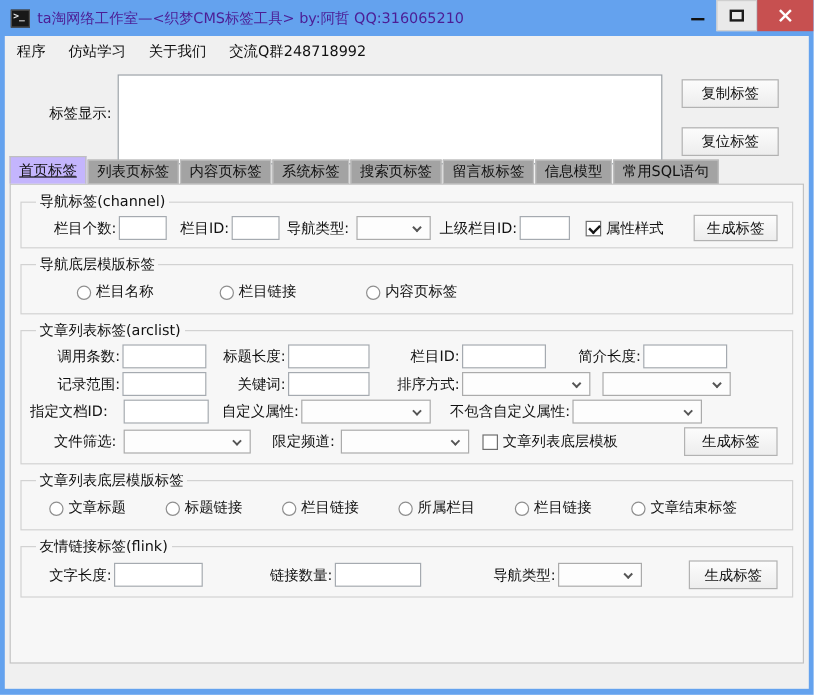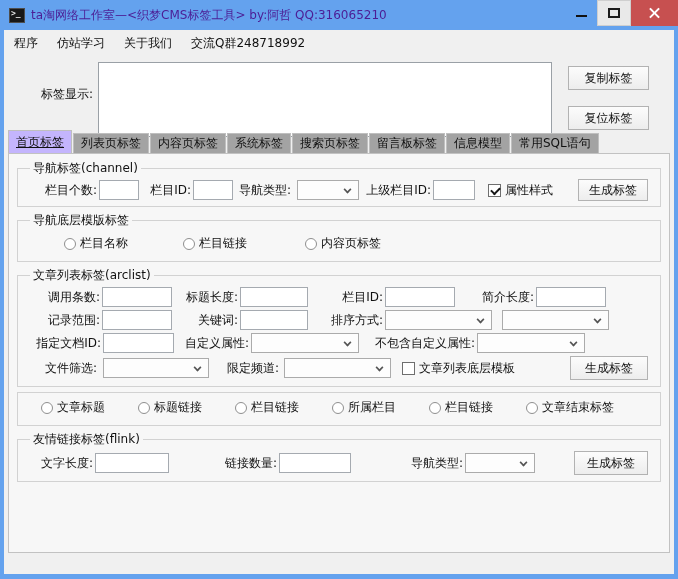--- a/index.html
+++ b/index.html
@@ -186,21 +186,21 @@
           <div class="combo w107">
               <span class="chev"></span>
             </div>
           <div class="combo w107" style="margin-left:10px">
               <span class="chev"></span>
             </div>
         </div>
 
 
         <div class="row">
-          <span class="lbl w80" style="text-align:right;padding-left:4px">指定文档ID:</span>
+          <span class="lbl w80" style="text-align:left;padding-left:4px">指定文档ID:</span>
           <input class="inp w71" value="" style="">
           <span class="lbl w75">自定义属性:</span>
           <div class="combo w108">
               <span class="chev"></span>
             </div>
           <span class="lbl w116">不包含自定义属性:</span>
           <div class="combo w108">
               <span class="chev"></span>
             </div>
         </div>
@@ -216,20 +216,21 @@
             </div>
           <span class="cb-item" style="margin-left:11px">
             <span class="cb"></span>
             <span>文章列表底层模板</span>
           </span>
           <div class="btn ml-auto gen-btn">生成标签</div>
         </div>
       </fieldset>
 
       <fieldset>
+        <legend>文章列表底层模版标签</legend>
         <div class="row" style="height:25px;padding-left:20px;column-gap:33px">
           <span class="radio-item">
               <span class="radio"></span>
               <span>文章标题</span>
             </span>
           <span class="radio-item">
               <span class="radio"></span>
               <span>标题链接</span>
             </span>
           <span class="radio-item">

